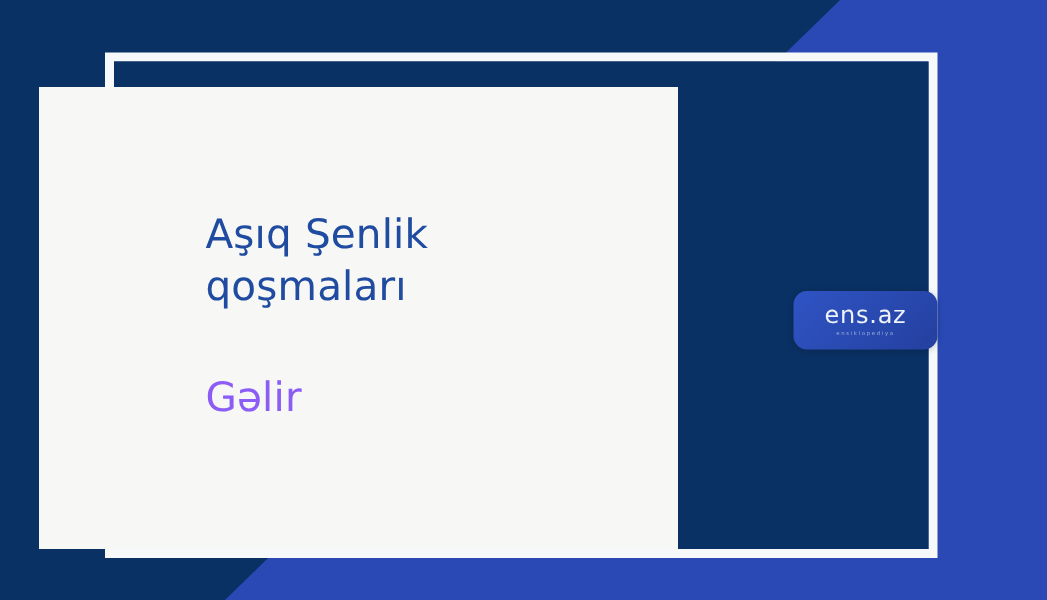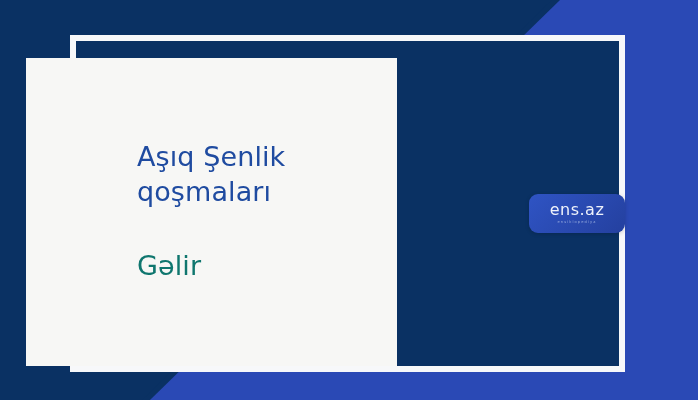--- a/index.html
+++ b/index.html
@@ -55,21 +55,21 @@
     height: 325px;
     background: #0a3163;
     z-index: 4;
   }
 
   
   .card {
     position: absolute;
     left: 26px;
     top: 58px;
-    width: 371px;
+    width: 426px;
     height: 308px;
     background: #f7f7f5;
     z-index: 5;
   }
 
   .card-inner {
     position: absolute;
     left: 111px;
     top: 0;
     right: 0;
@@ -86,21 +86,21 @@
     color: #1f4ba0;
     font-weight: 400;
     letter-spacing: 0.1px;
     margin: 0;
     white-space: pre-line;
   }
 
   .subtitle {
     font-size: 27px;
     line-height: 1.28;
-    color: #0f766e;
+    color: #8b5cf6;
     font-weight: 400;
     letter-spacing: 0.1px;
     margin: 40px 0 0 0;
   }
 
   
   .badge {
     position: absolute;
     left: 529px;
     top: 194px;

